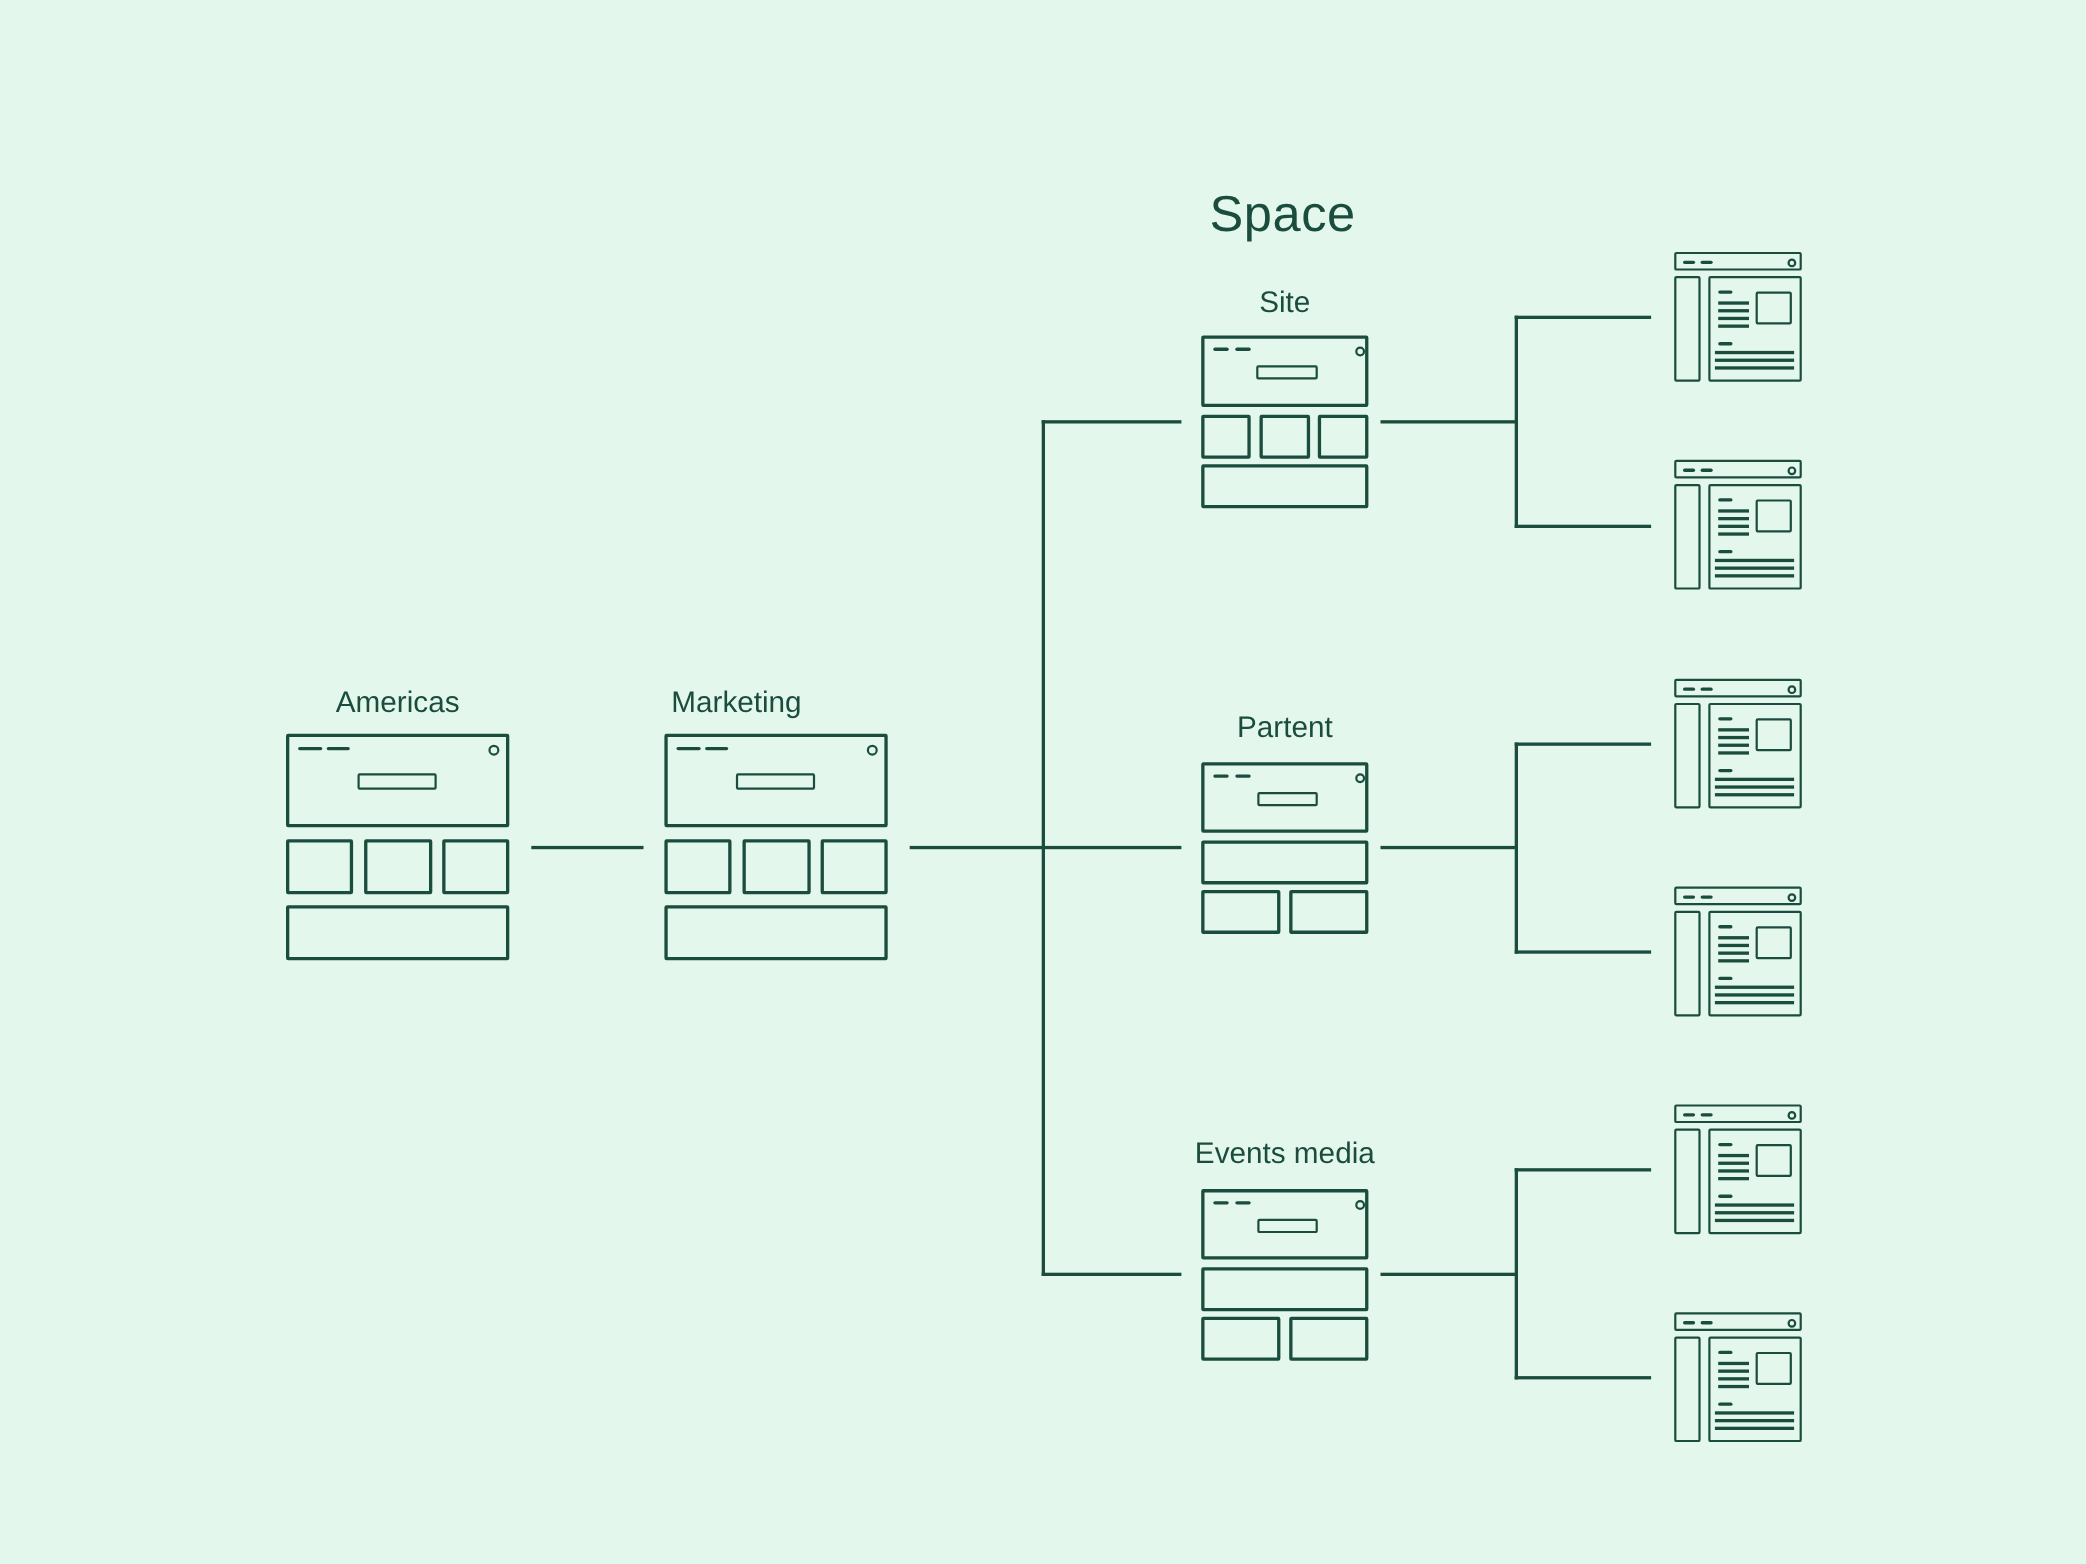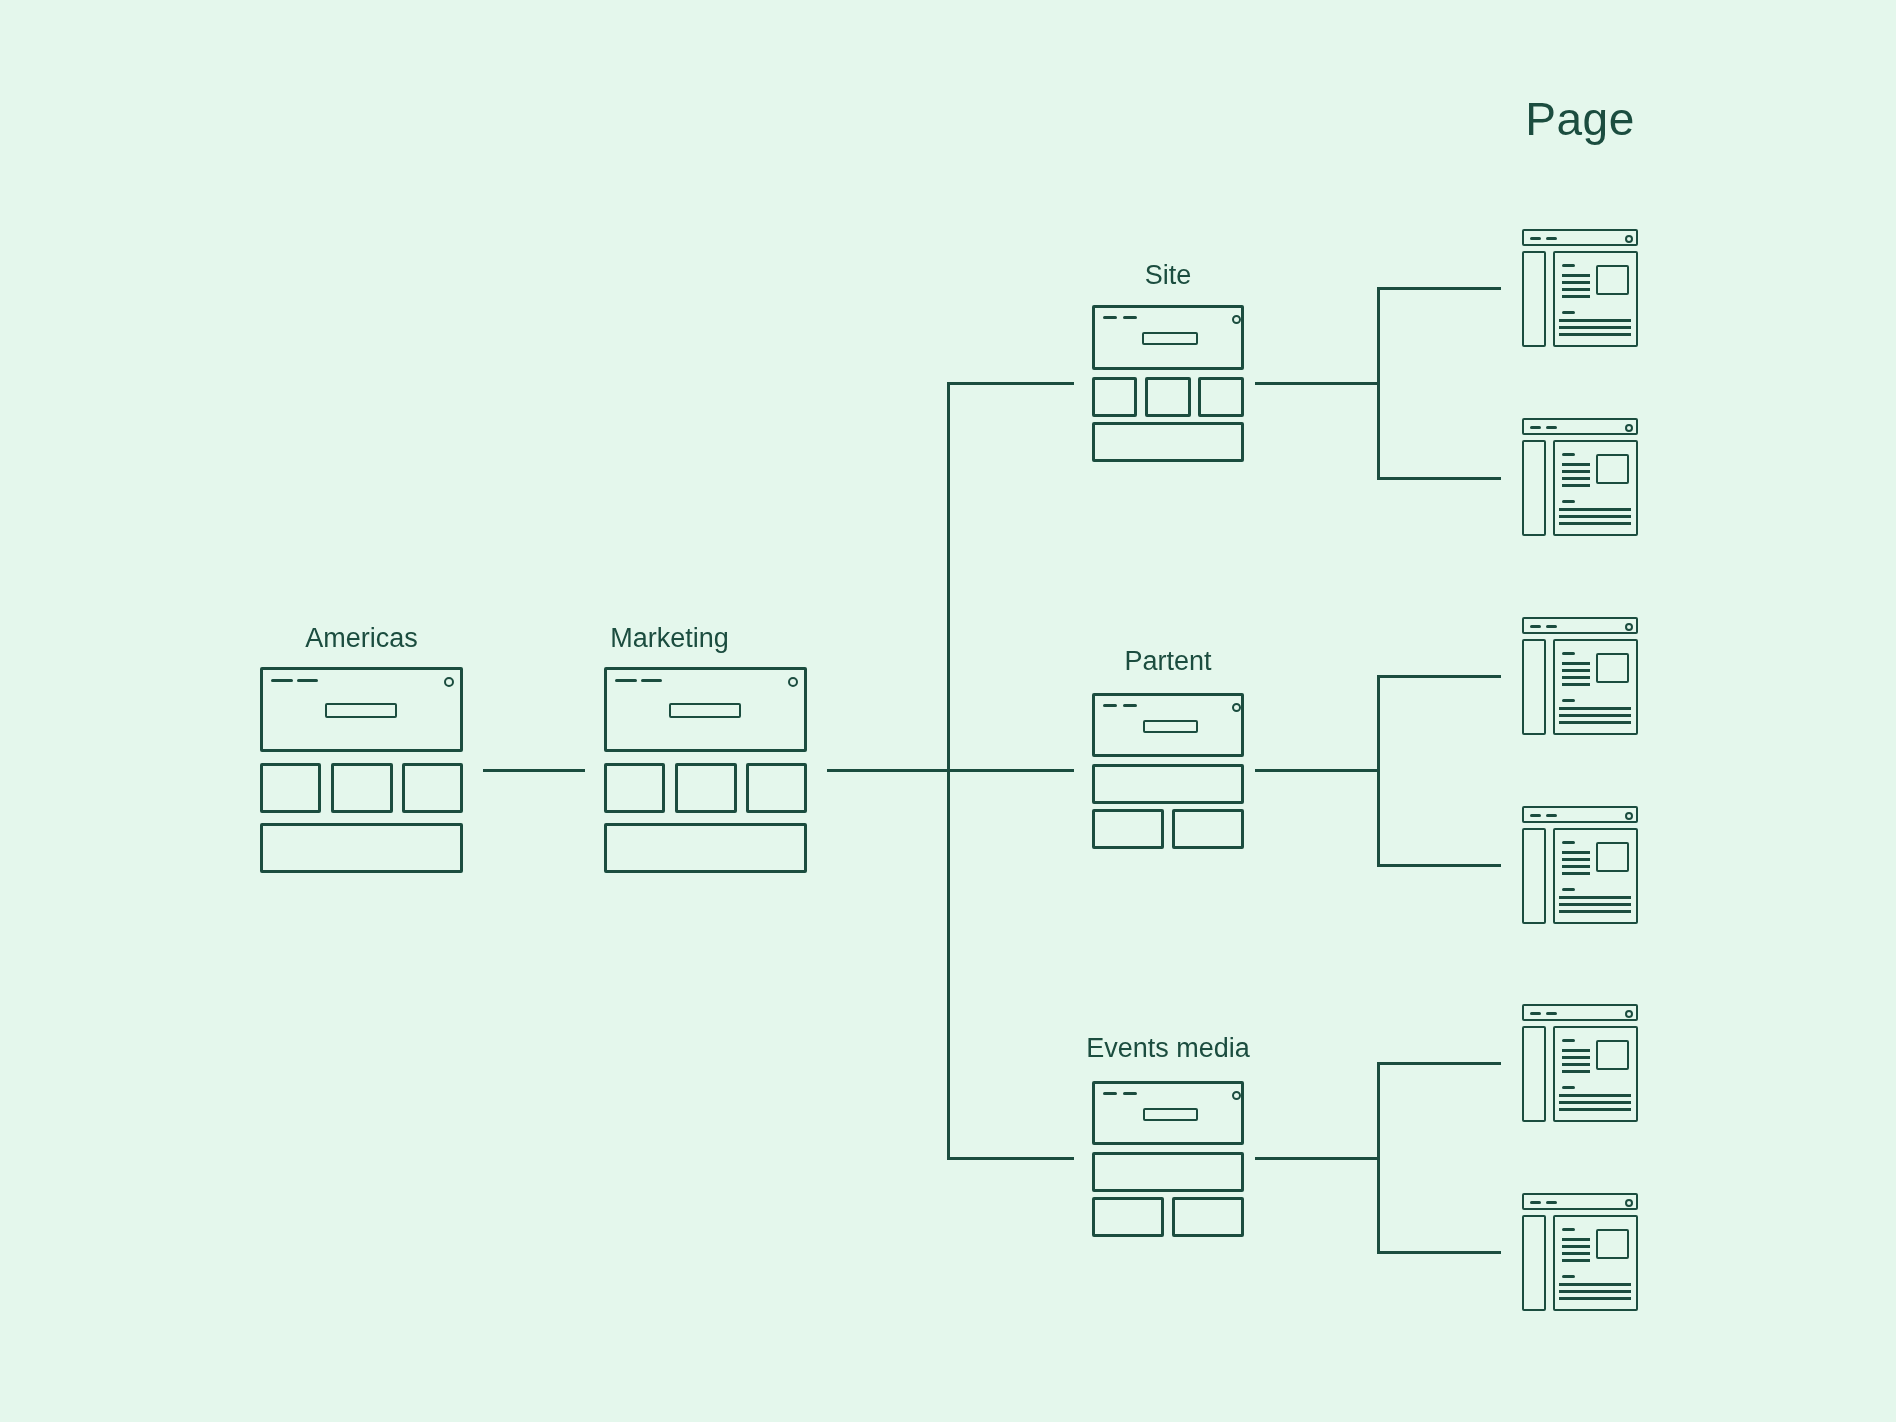--- a/index.html
+++ b/index.html
@@ -86,21 +86,21 @@
   .page-icon .side{left:0;top:22px;width:24px;height:96px;border-width:2.5px;}
   .page-icon .main{left:31px;top:22px;width:85px;height:96px;border-width:2.5px;}
 </style>
 </head>
 <body>
 
 <div class="canvas">
 
   <div class="heading" style="left:505px;top:477px;width:400px">
   </div>
-  <div class="heading" style="left:1430px;top:91px;width:300px">Page</div>
+  <div class="heading" style="left:1016px;top:166px;width:300px">Space</div>
 
   <div class="nodelabel" style="left:260px;top:623px;width:203px">Americas</div>
   <div class="nodelabel" style="left:568px;top:623px;width:203px">Marketing</div>
   <div class="nodelabel" style="left:1092px;top:260px;width:152px">Site</div>
   <div class="nodelabel" style="left:1092px;top:646px;width:152px">Partent</div>
   <div class="nodelabel" style="left:1017px;top:1033px;width:302px">Events media</div>
 
   <div class="line" style="left:483px;top:769px;width:102px;height:3px"></div>
   <div class="line" style="left:827px;top:769px;width:247px;height:3px"></div>
   <div class="line" style="left:947px;top:382px;width:3px;height:778px"></div>

